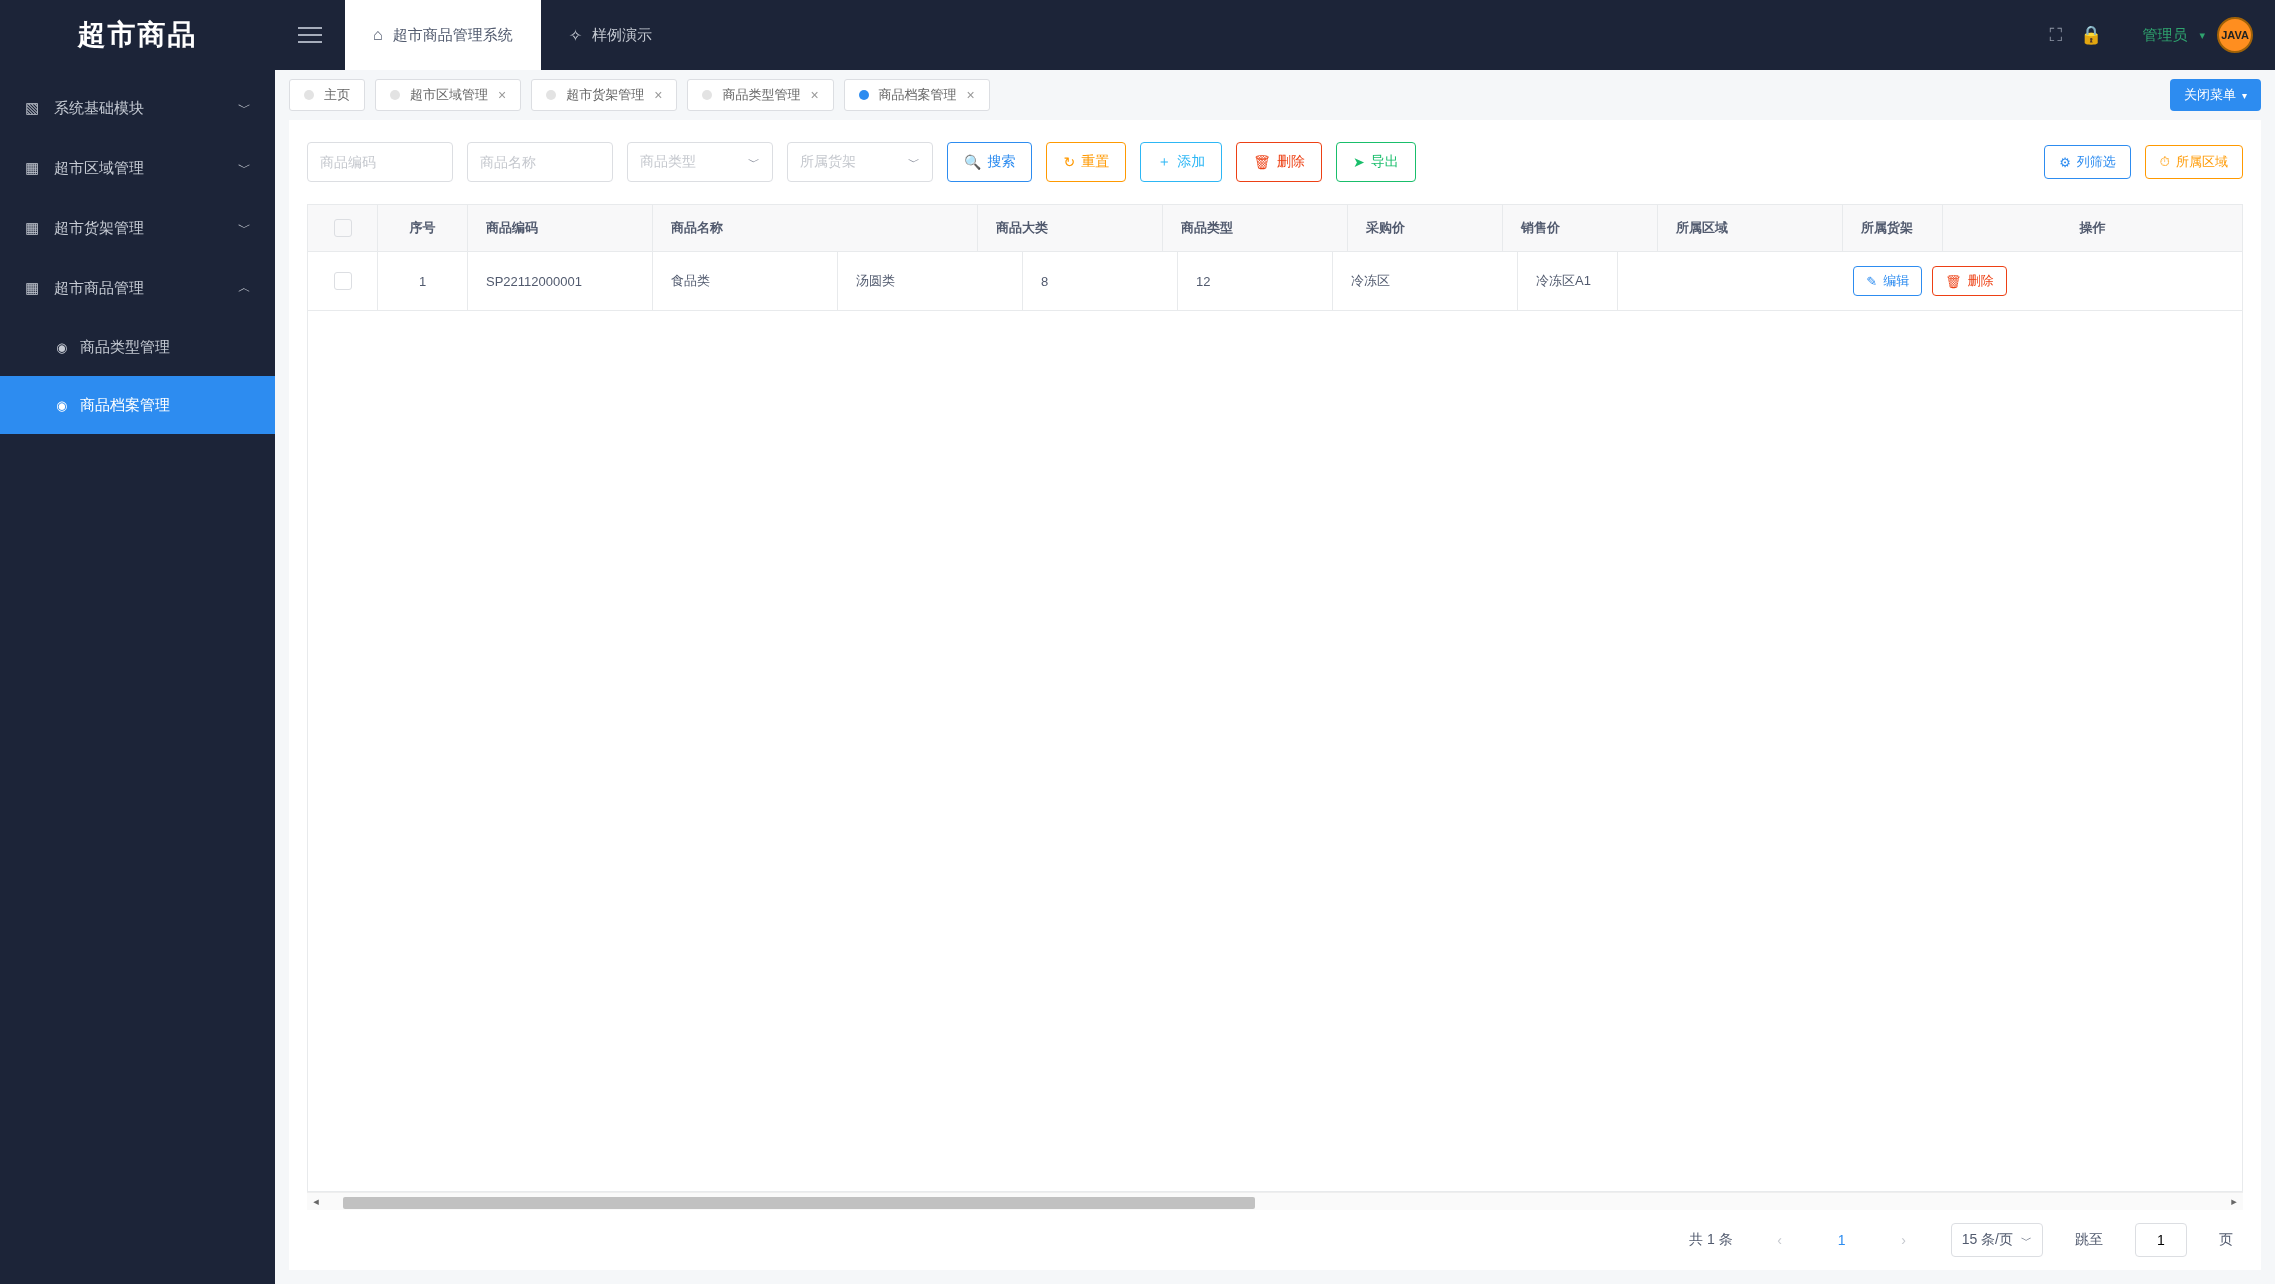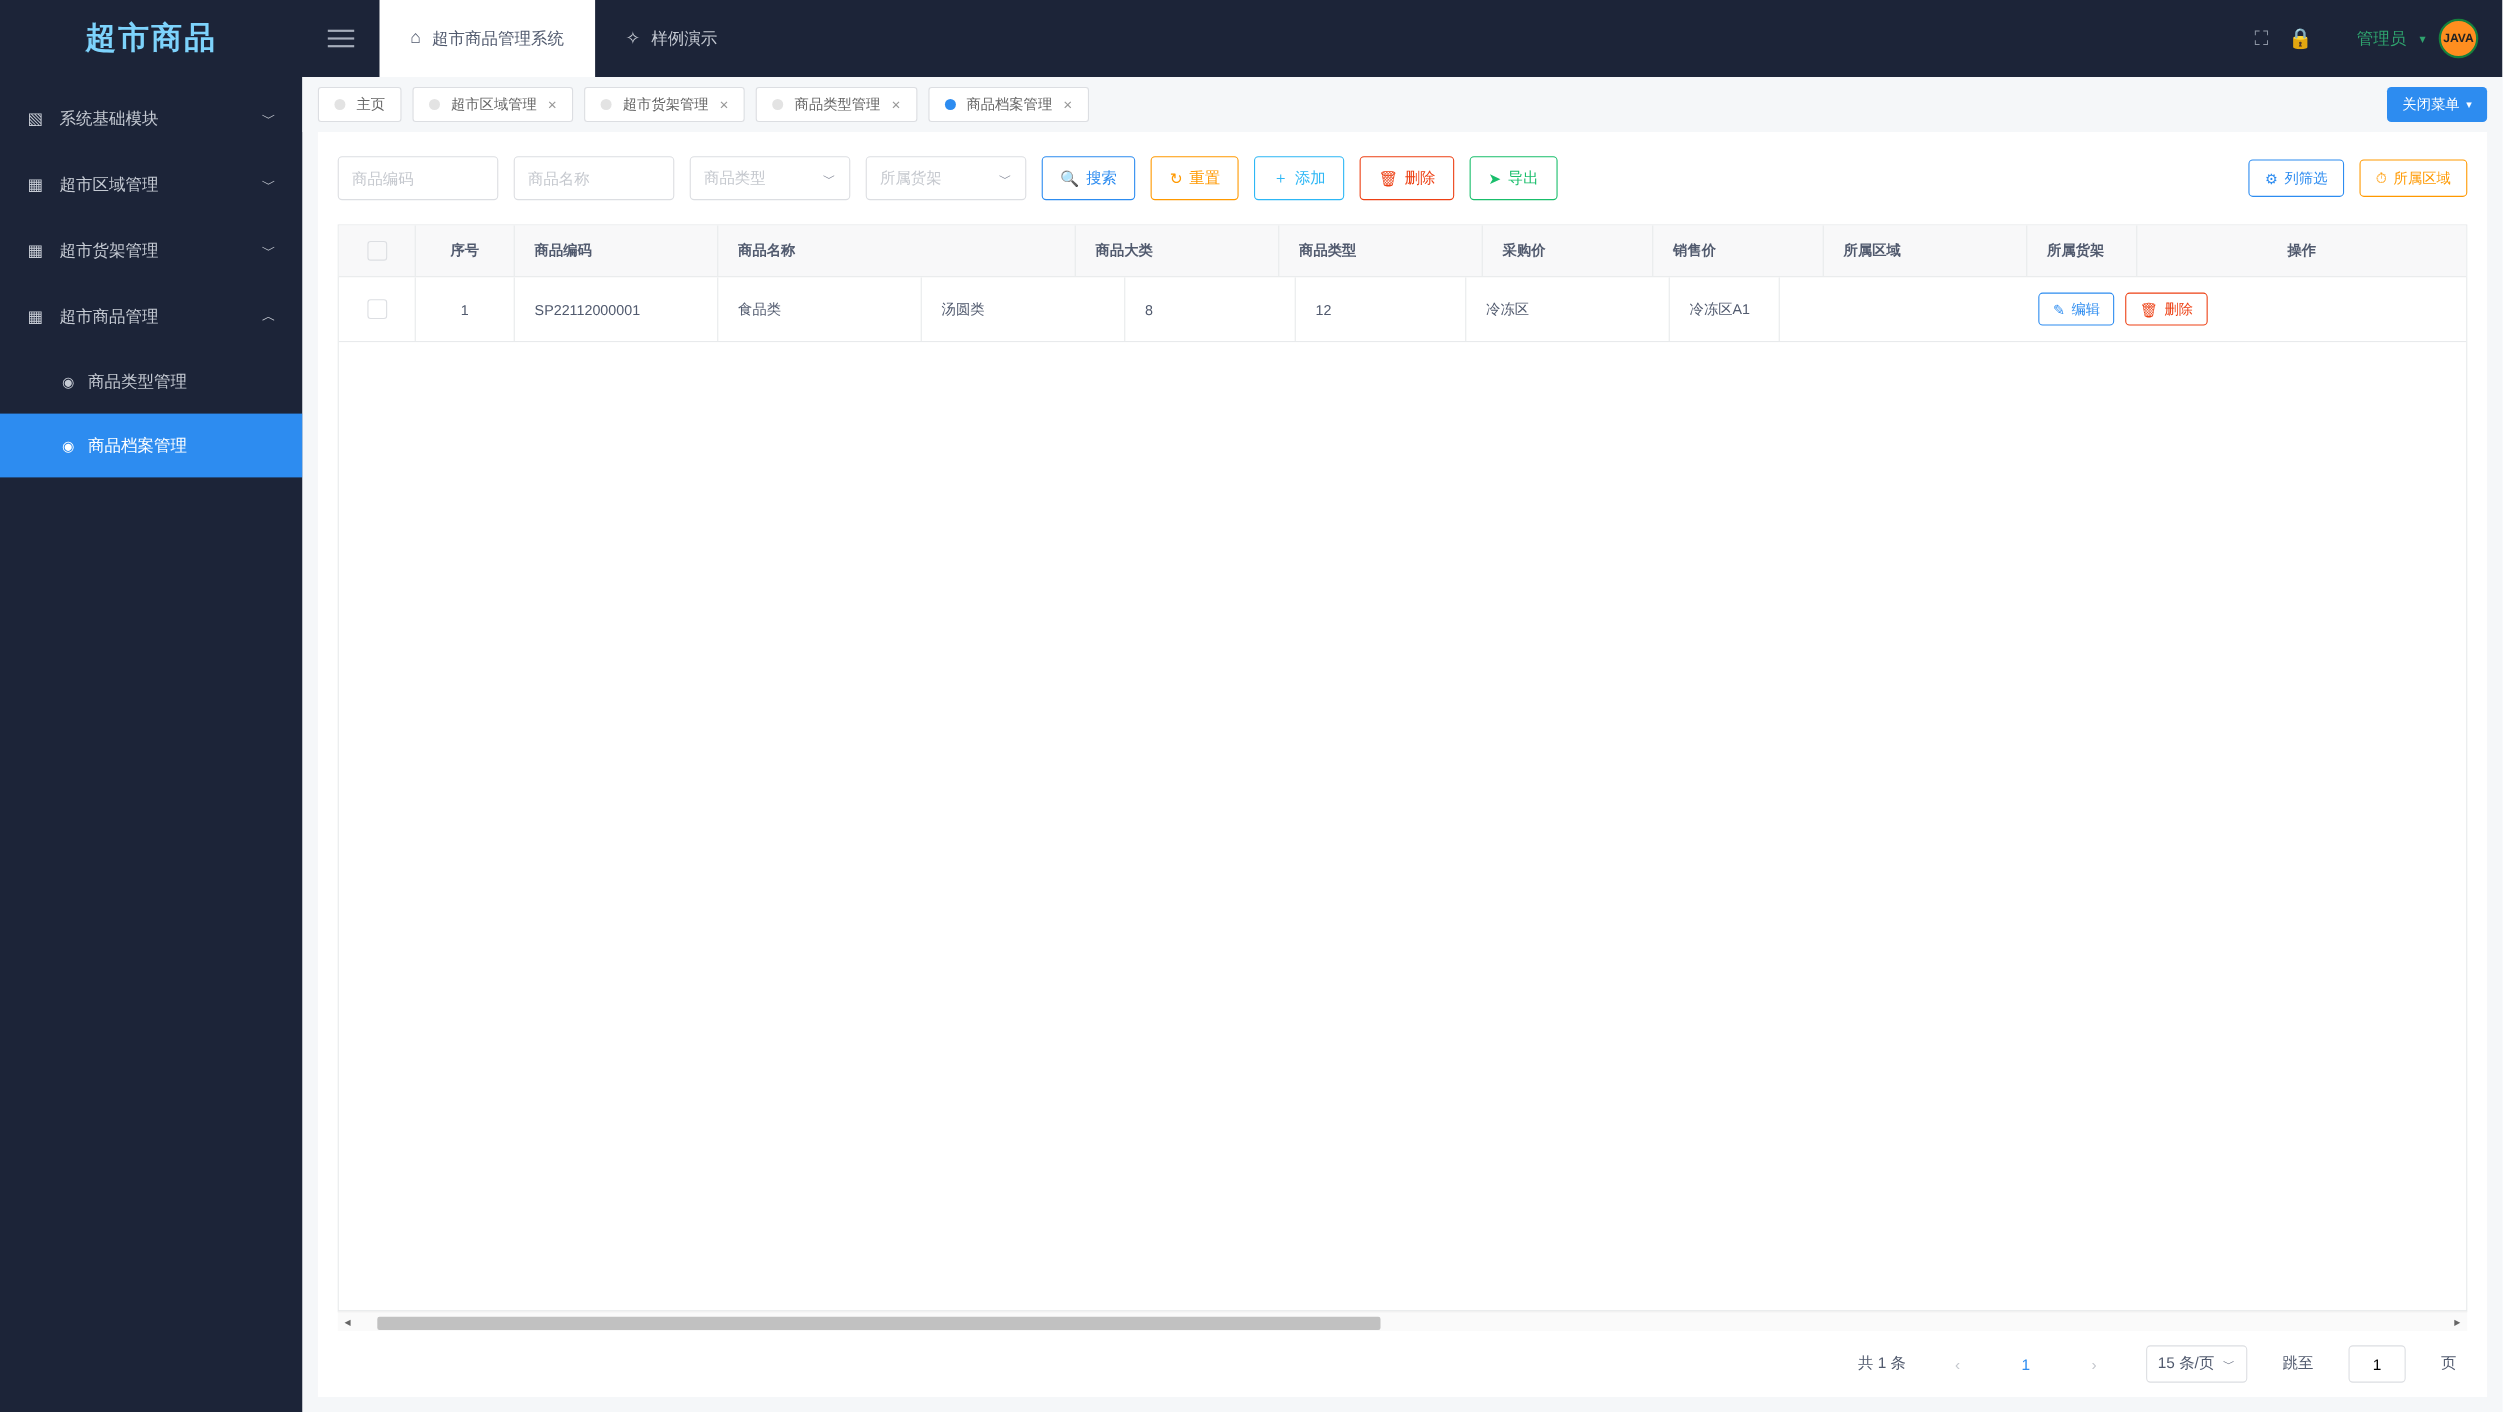--- a/index.html
+++ b/index.html
@@ -1,33 +1,33 @@
 <!DOCTYPE html>
 <html><head>
 <meta charset="utf-8">
 <style>
 *{box-sizing:border-box;margin:0;padding:0;}
 body{font-family:"Microsoft YaHei","PingFang SC",Arial,sans-serif;font-size:13px;color:#515a6e;background:#f5f7f9;overflow:hidden;}
 .app{display:flex;flex-direction:column;width:2275px;height:1284px;transform-origin:top left;}
 
 
 .header{height:70px;background:#1c2438;display:flex;align-items:center;color:#fff;}
-.logo{width:275px;height:70px;display:flex;align-items:center;justify-content:center;font-size:28px;font-weight:bold;color:#7dd3fc;letter-spacing:2px;}
+.logo{width:275px;height:70px;display:flex;align-items:center;justify-content:center;font-size:28px;font-weight:bold;color:#ffffff;letter-spacing:2px;}
 .hamburger{width:70px;height:70px;display:flex;align-items:center;justify-content:center;cursor:pointer;}
 .hamburger .bars{display:flex;flex-direction:column;gap:5px;}
 .hamburger .bars span{display:block;width:24px;height:2px;background:#a6adbb;}
 .top-tabs{display:flex;height:70px;}
 .top-tab{height:70px;padding:0 28px;display:flex;align-items:center;gap:10px;color:#c5cad3;cursor:pointer;font-size:15px;}
 .top-tab.active{background:#fff;color:#515a6e;}
 .top-tab .ico{font-size:16px;}
 .header-spacer{flex:1;}
 .header-icons{display:flex;align-items:center;gap:18px;padding:0 18px;color:#8f97a6;}
 .header-icons .ico{font-size:18px;cursor:pointer;}
 .user-area{display:flex;align-items:center;gap:12px;padding:0 22px;color:#2fa36e;font-size:15px;cursor:pointer;}
-.avatar{width:36px;height:36px;border-radius:50%;background:#ff8e1f;display:flex;align-items:center;justify-content:center;font-size:11px;color:#222;font-weight:bold;border:2px solid #15803d;}
+.avatar{width:36px;height:36px;border-radius:50%;background:#ff8e1f;display:flex;align-items:center;justify-content:center;font-size:11px;color:#222;font-weight:bold;border:2px solid #a16207;}
 
 
 .body{flex:1;display:flex;min-height:0;}
 .sidebar{width:275px;background:#1c2438;color:#c5cad3;display:flex;flex-direction:column;padding-top:8px;}
 .side-item{height:60px;display:flex;align-items:center;padding:0 24px;cursor:pointer;justify-content:space-between;font-size:15px;}
 .side-item .left{display:flex;align-items:center;gap:14px;}
 .side-item .ico{width:16px;height:16px;display:flex;align-items:center;justify-content:center;font-size:15px;}
 .side-item .chev{font-size:13px;}
 .side-sub{height:58px;display:flex;align-items:center;padding-left:56px;cursor:pointer;gap:12px;font-size:15px;}
 .side-sub .dot{width:12px;height:12px;display:flex;align-items:center;justify-content:center;font-size:13px;}

